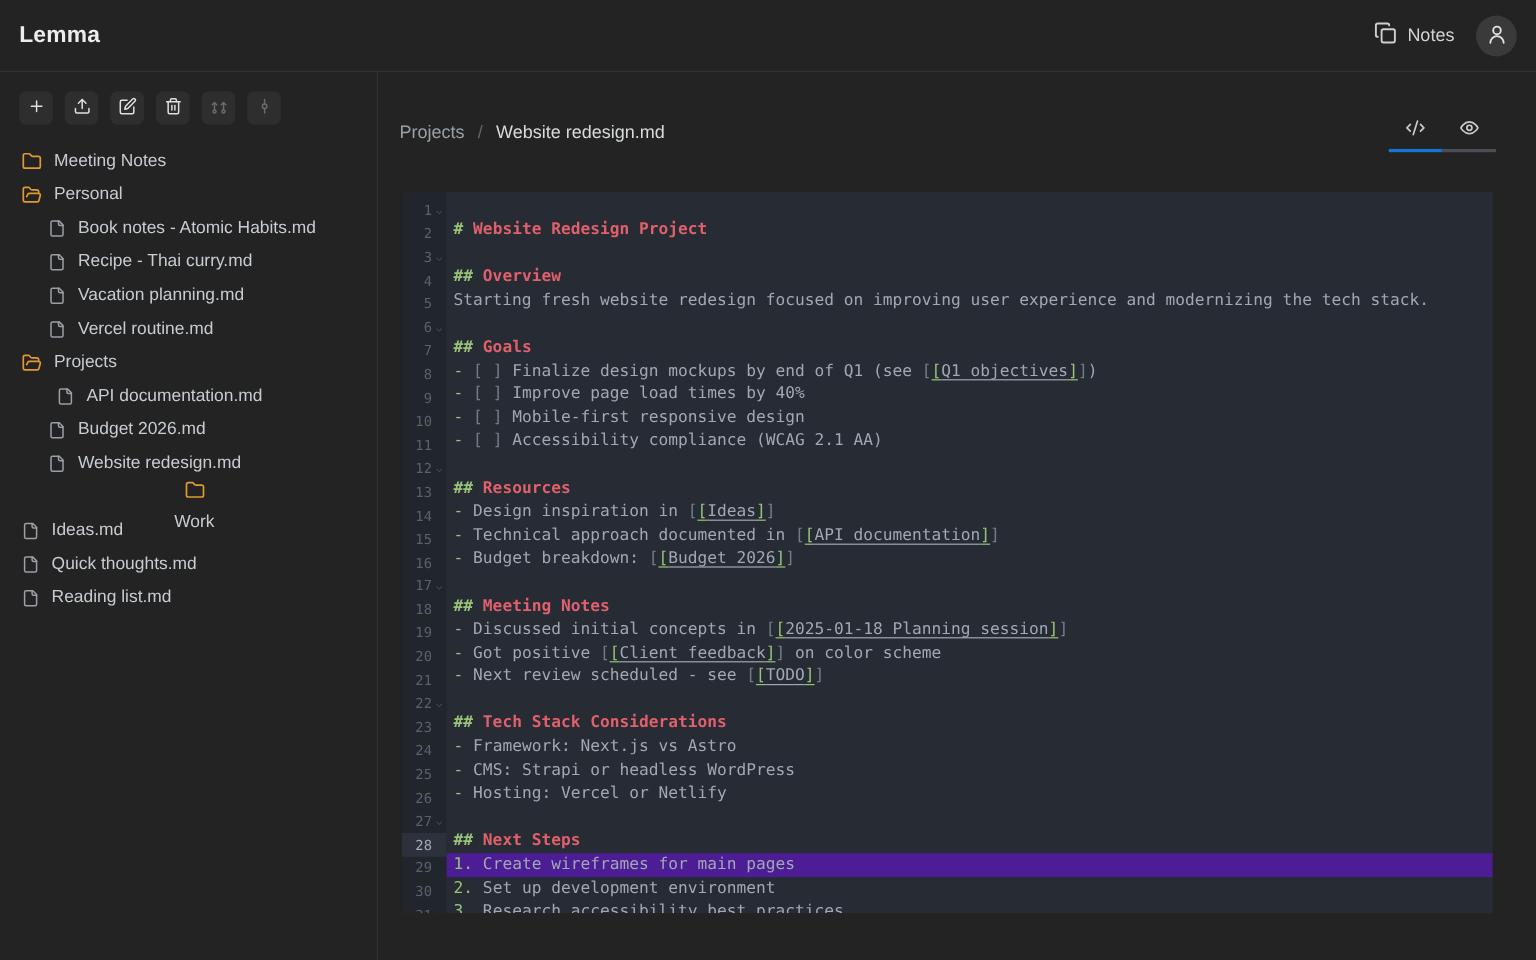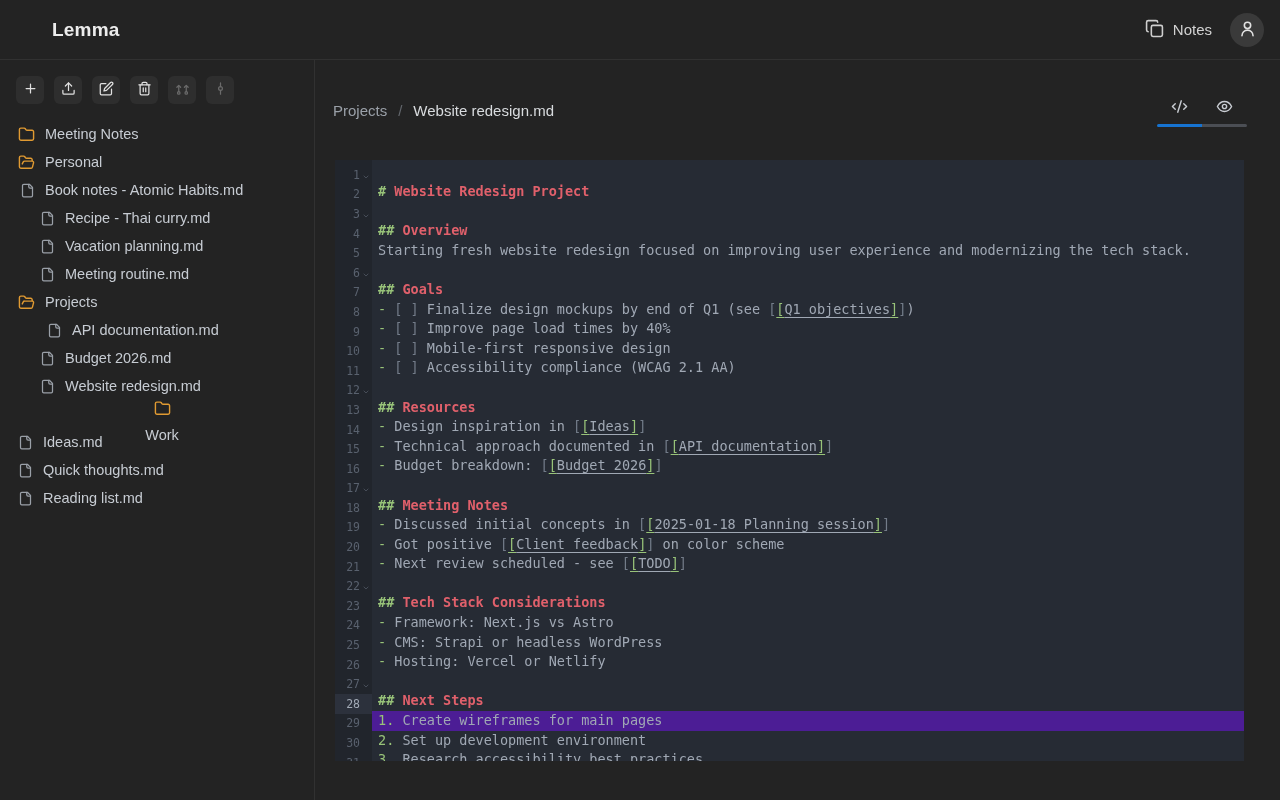--- a/index.html
+++ b/index.html
@@ -7,21 +7,21 @@
   body {
     background:#232323;
     font-family:"Liberation Sans", sans-serif;
     color:#d5d5d5;
   }
   
   .header {
     height:60px; display:flex; align-items:center; justify-content:space-between;
     padding:0 16px 0 16px; background:#232323; border-bottom:1px solid #313131;
   }
-  .app-title { font-size:19px; font-weight:bold; color:#ececec; letter-spacing:.2px;margin-left:36px; }
+  .app-title { font-size:19px; font-weight:bold; color:#ececec; letter-spacing:.2px; }
   .header-right { display:flex; align-items:center; gap:18px; }
   .nav-notes { display:flex; align-items:center; gap:9px; color:#d2d2d2; font-size:15px; cursor:pointer; background:none; border:none; }
   .nav-notes svg { width:19px; height:19px; stroke:#cfcfcf; }
   .avatar {
     width:34px; height:34px; border-radius:50%; background:#3a3a3a;
     display:flex; align-items:center; justify-content:center; cursor:pointer; border:none;
   }
   .avatar svg { width:19px; height:19px; stroke:#e2e2e2; }
   
   .body-row { display:flex; height:740px; }
@@ -163,21 +163,21 @@
           <span>Meeting Notes</span>
         </div>
         <div class="tree-row folder" style="padding-left: 18px;">
           <span class="t-icon">
             <svg viewBox="0 0 24 24" fill="none" stroke="currentColor" stroke-width="2" stroke-linecap="round" stroke-linejoin="round">
               <path d="m6 14 1.45-2.9A2 2 0 0 1 9.24 10H20a2 2 0 0 1 1.94 2.5l-1.55 6a2 2 0 0 1-1.94 1.5H4a2 2 0 0 1-2-2V5a2 2 0 0 1 2-2h3.93a2 2 0 0 1 1.66.9l.82 1.2a2 2 0 0 0 1.66.9H18a2 2 0 0 1 2 2v2"></path>
             </svg>
           </span>
           <span>Personal</span>
         </div>
-        <div class="tree-row file" style="padding-left: 20px;">
+        <div class="tree-row file" style="padding-left: 40px;">
           <span class="t-icon">
             <svg viewBox="0 0 24 24" fill="none" stroke="currentColor" stroke-width="2" stroke-linecap="round" stroke-linejoin="round">
               <path d="M15 2H6a2 2 0 0 0-2 2v16a2 2 0 0 0 2 2h12a2 2 0 0 0 2-2V7Z"></path>
               <path d="M14 2v4a2 2 0 0 0 2 2h4"></path>
             </svg>
           </span>
           <span>Book notes - Atomic Habits.md</span>
         </div>
         <div class="tree-row file" style="padding-left: 40px;">
           <span class="t-icon">
@@ -197,21 +197,21 @@
           </span>
           <span>Vacation planning.md</span>
         </div>
         <div class="tree-row file" style="padding-left: 40px;">
           <span class="t-icon">
             <svg viewBox="0 0 24 24" fill="none" stroke="currentColor" stroke-width="2" stroke-linecap="round" stroke-linejoin="round">
               <path d="M15 2H6a2 2 0 0 0-2 2v16a2 2 0 0 0 2 2h12a2 2 0 0 0 2-2V7Z"></path>
               <path d="M14 2v4a2 2 0 0 0 2 2h4"></path>
             </svg>
           </span>
-          <span>Meeting routine.md</span>
+          <span>Vercel routine.md</span>
         </div>
         <div class="tree-row folder" style="padding-left: 18px;">
           <span class="t-icon">
             <svg viewBox="0 0 24 24" fill="none" stroke="currentColor" stroke-width="2" stroke-linecap="round" stroke-linejoin="round">
               <path d="m6 14 1.45-2.9A2 2 0 0 1 9.24 10H20a2 2 0 0 1 1.94 2.5l-1.55 6a2 2 0 0 1-1.94 1.5H4a2 2 0 0 1-2-2V5a2 2 0 0 1 2-2h3.93a2 2 0 0 1 1.66.9l.82 1.2a2 2 0 0 0 1.66.9H18a2 2 0 0 1 2 2v2"></path>
             </svg>
           </span>
           <span>Projects</span>
         </div>
         <div class="tree-row file" style="padding-left: 47px;">

